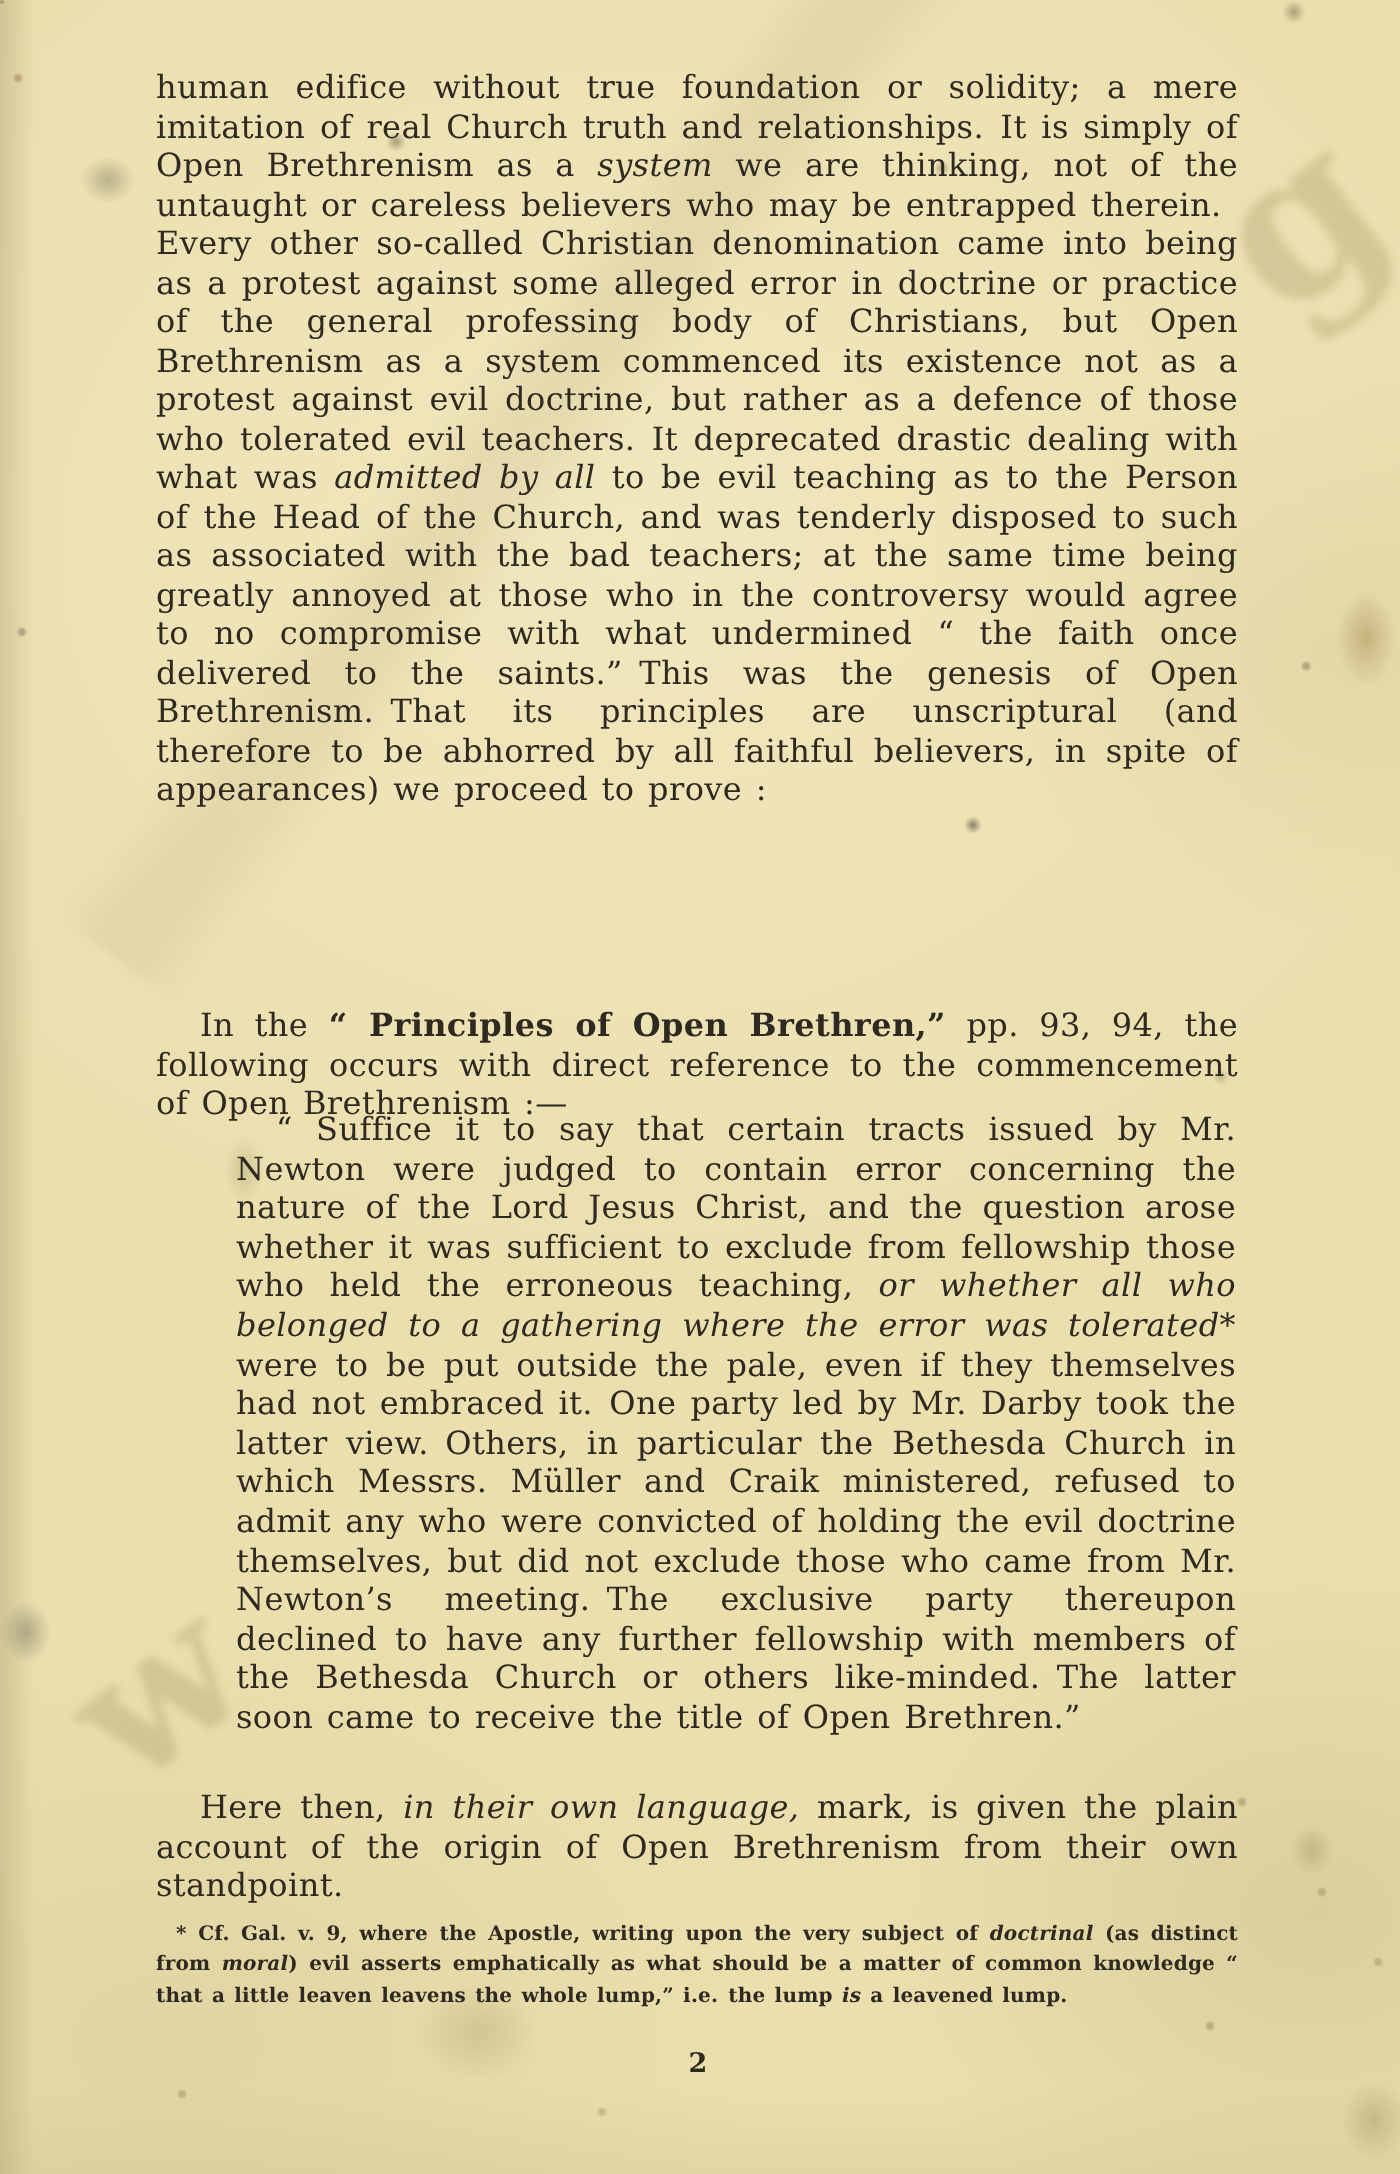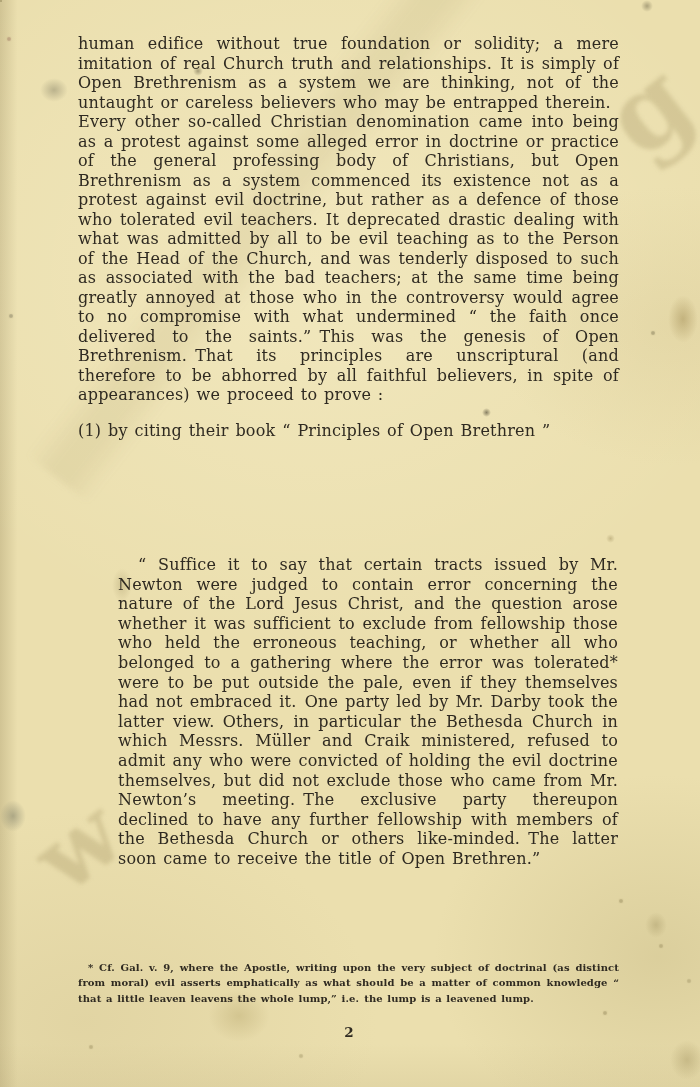--- a/index.html
+++ b/index.html
@@ -91,21 +91,21 @@
     word-spacing: 1px;
     text-indent: 10px;
   }
   .pagenum {
     position: absolute;
     top: 1024px; left: 0; width: 698px;
     text-align: center;
     font-size: 13.5px;
     font-weight: bold;
   }
-  .it { }
+  .it { font-style: italic; }
   .bd { font-weight: bold; }
 </style>
 </head>
 <body>
 
 <div class="page">
 
   <div class="wm-band"></div>
   <div class="wm-glyph wm-w">w</div>
   <div class="wm-glyph wm-g">g</div>
@@ -119,24 +119,25 @@
   <div class="stain s7"></div>
   <div class="stain s8"></div>
   <div class="stain s9"></div>
   <div class="stain s10"></div>
   <div class="stain s11"></div>
   <div class="stain s12"></div>
   <div class="speckles"></div>
 
   <p class="p col p1"><span>human edifice without true foundation or solidity; a mere imitation of real Church truth and relationships. It is simply of Open Brethrenism as a </span><span class="it">system</span><span> we are thinking, not of the untaught or careless believers who may be entrapped therein. Every other so-called Christian denomination came into being as a protest against some alleged error in doctrine or practice of the general professing body of Christians, but Open Brethrenism as a system commenced its existence not as a protest against evil doctrine, but rather as a defence of those who tolerated evil teachers. It deprecated drastic dealing with what was </span><span class="it">admitted by all</span><span> to be evil teaching as to the Person of the Head of the Church, and was tenderly disposed to such as associated with the bad teachers; at the same time being greatly annoyed at those who in the controversy would agree to no compromise with what undermined “ the faith once delivered to the saints.” This was the genesis of Open Brethrenism. That its principles are unscriptural (and therefore to be abhorred by all faithful believers, in spite of appearances) we proceed to prove :</span></p>
 
-  <p class="p col i1"><span>(1) by citing their book “ Principles of Open Brethren ”</span></p>
 
 
+  <p class="p col p2"><span>In the </span><span class="bd">“ Principles of Open Brethren,”</span><span> pp. 93, 94, the following occurs with direct reference to the commencement of Open Brethrenism :—</span></p>
 
   <blockquote class="p quote"><span>“ Suffice it to say that certain tracts issued by Mr. Newton were judged to contain error concerning the nature of the Lord Jesus Christ, and the question arose whether it was sufficient to exclude from fellowship those who held the erroneous teaching, </span><span class="it">or whether all who belonged to a gathering where the error was tolerated</span><span>* were to be put outside the pale, even if they themselves had not embraced it. One party led by Mr. Darby took the latter view. Others, in particular the Bethesda Church in which Messrs. Müller and Craik ministered, refused to admit any who were convicted of holding the evil doctrine themselves, but did not exclude those who came from Mr. Newton’s meeting. The exclusive party thereupon declined to have any further fellowship with members of the Bethesda Church or others like-minded. The latter soon came to receive the title of Open Brethren.”</span></blockquote>
 
+  <p class="p col p3"><span>Here then, </span><span class="it">in their own language,</span><span> mark, is given the plain account of the origin of Open Brethrenism from their own standpoint.</span></p>
 
   <p class="p col footnote"><span>* Cf. Gal. v. 9, where the Apostle, writing upon the very subject of </span><span class="it">doctrinal</span><span> (as distinct from </span><span class="it">moral</span><span>) evil asserts emphatically as what should be a matter of common knowledge “ that a little leaven leavens the whole lump,” i.e. the lump </span><span class="it">is</span><span> a leavened lump.</span></p>
 
   <div class="pagenum">2</div>
 
 </div>
 
 </body></html>

